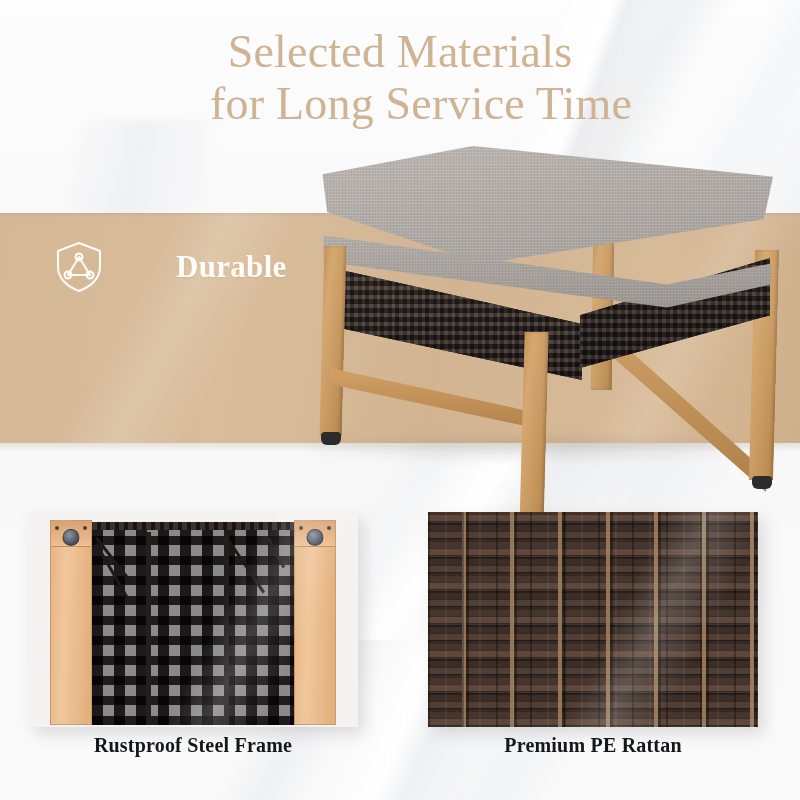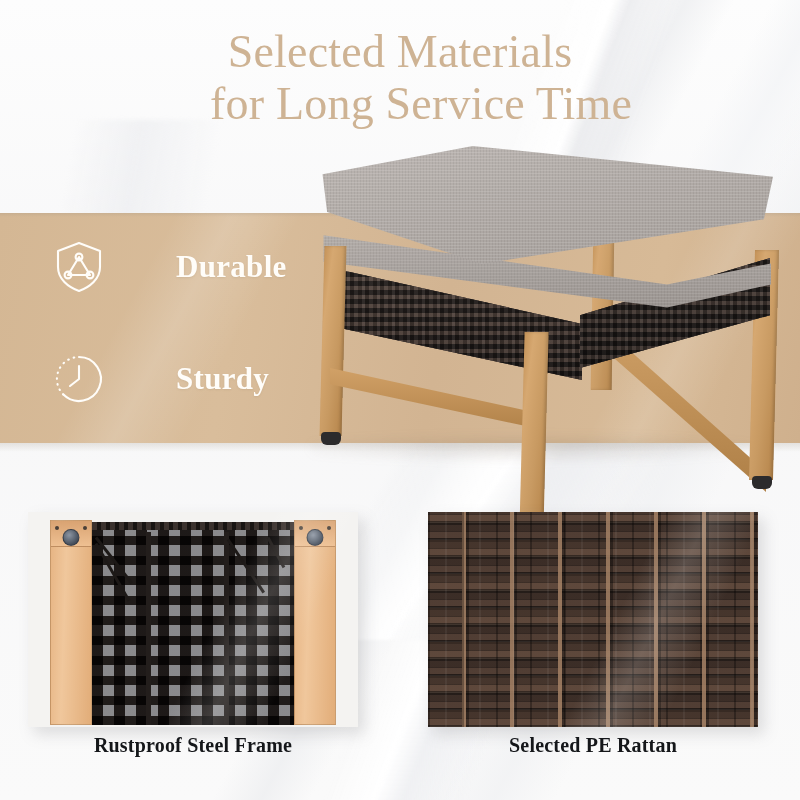--- a/index.html
+++ b/index.html
@@ -327,30 +327,20 @@
         <path d="M31 7 L52 15 V31 C52 43 42 51 31 55 C20 51 10 43 10 31 V15 Z"></path>
         <path d="M31 21 L42 39 H20 Z"></path>
         <circle cx="31" cy="21" r="3.4" fill="none"></circle>
         <circle cx="42" cy="39" r="3.4" fill="none"></circle>
         <circle cx="20" cy="39" r="3.4" fill="none"></circle>
       </svg>
     </div>
     <div class="label">Durable</div>
   </div>
 
-  <div class="feature" id="feature-1">
-    <div class="ico">
-      <svg viewBox="0 0 62 62" width="62" height="62" fill="none" stroke="#fffdf9" stroke-width="2.1" stroke-linecap="round" stroke-linejoin="round">
-        <path d="M31 9 A22 22 0 1 1 15.4 46.6"></path>
-        <path d="M15.4 46.6 A22 22 0 0 1 31 9" stroke-dasharray="0.6 5.2"></path>
-        <path d="M31 18 V31 L22 38"></path>
-      </svg>
-    </div>
-    <div class="label">Sturdy</div>
-  </div>
 
   <div id="ottoman">
     <div class="ground-shadow ott-part"></div>
 
     <div class="ott-part leg" id="leg-bl"></div>
     <div class="ott-part rail" id="rail-back"></div>
     <div class="ott-part leg" id="leg-br"></div>
 
     <div class="ott-part" id="body-left">
       <div class="weave"></div>
@@ -409,16 +399,16 @@
   </div>
 
   <div class="panel-card" id="panel-1">
     <div class="panel-img">
       <div class="rattan-bg"></div>
       <div class="rattan-strandhl"></div>
       <div class="rattan-binders"></div>
       <div class="rattan-seam"></div>
       <div class="panel-glare"></div>
     </div>
-    <div class="panel-caption">Selected PE Rattan</div>
+    <div class="panel-caption">Premium PE Rattan</div>
   </div>
 
 </div>
 
 </body></html>

